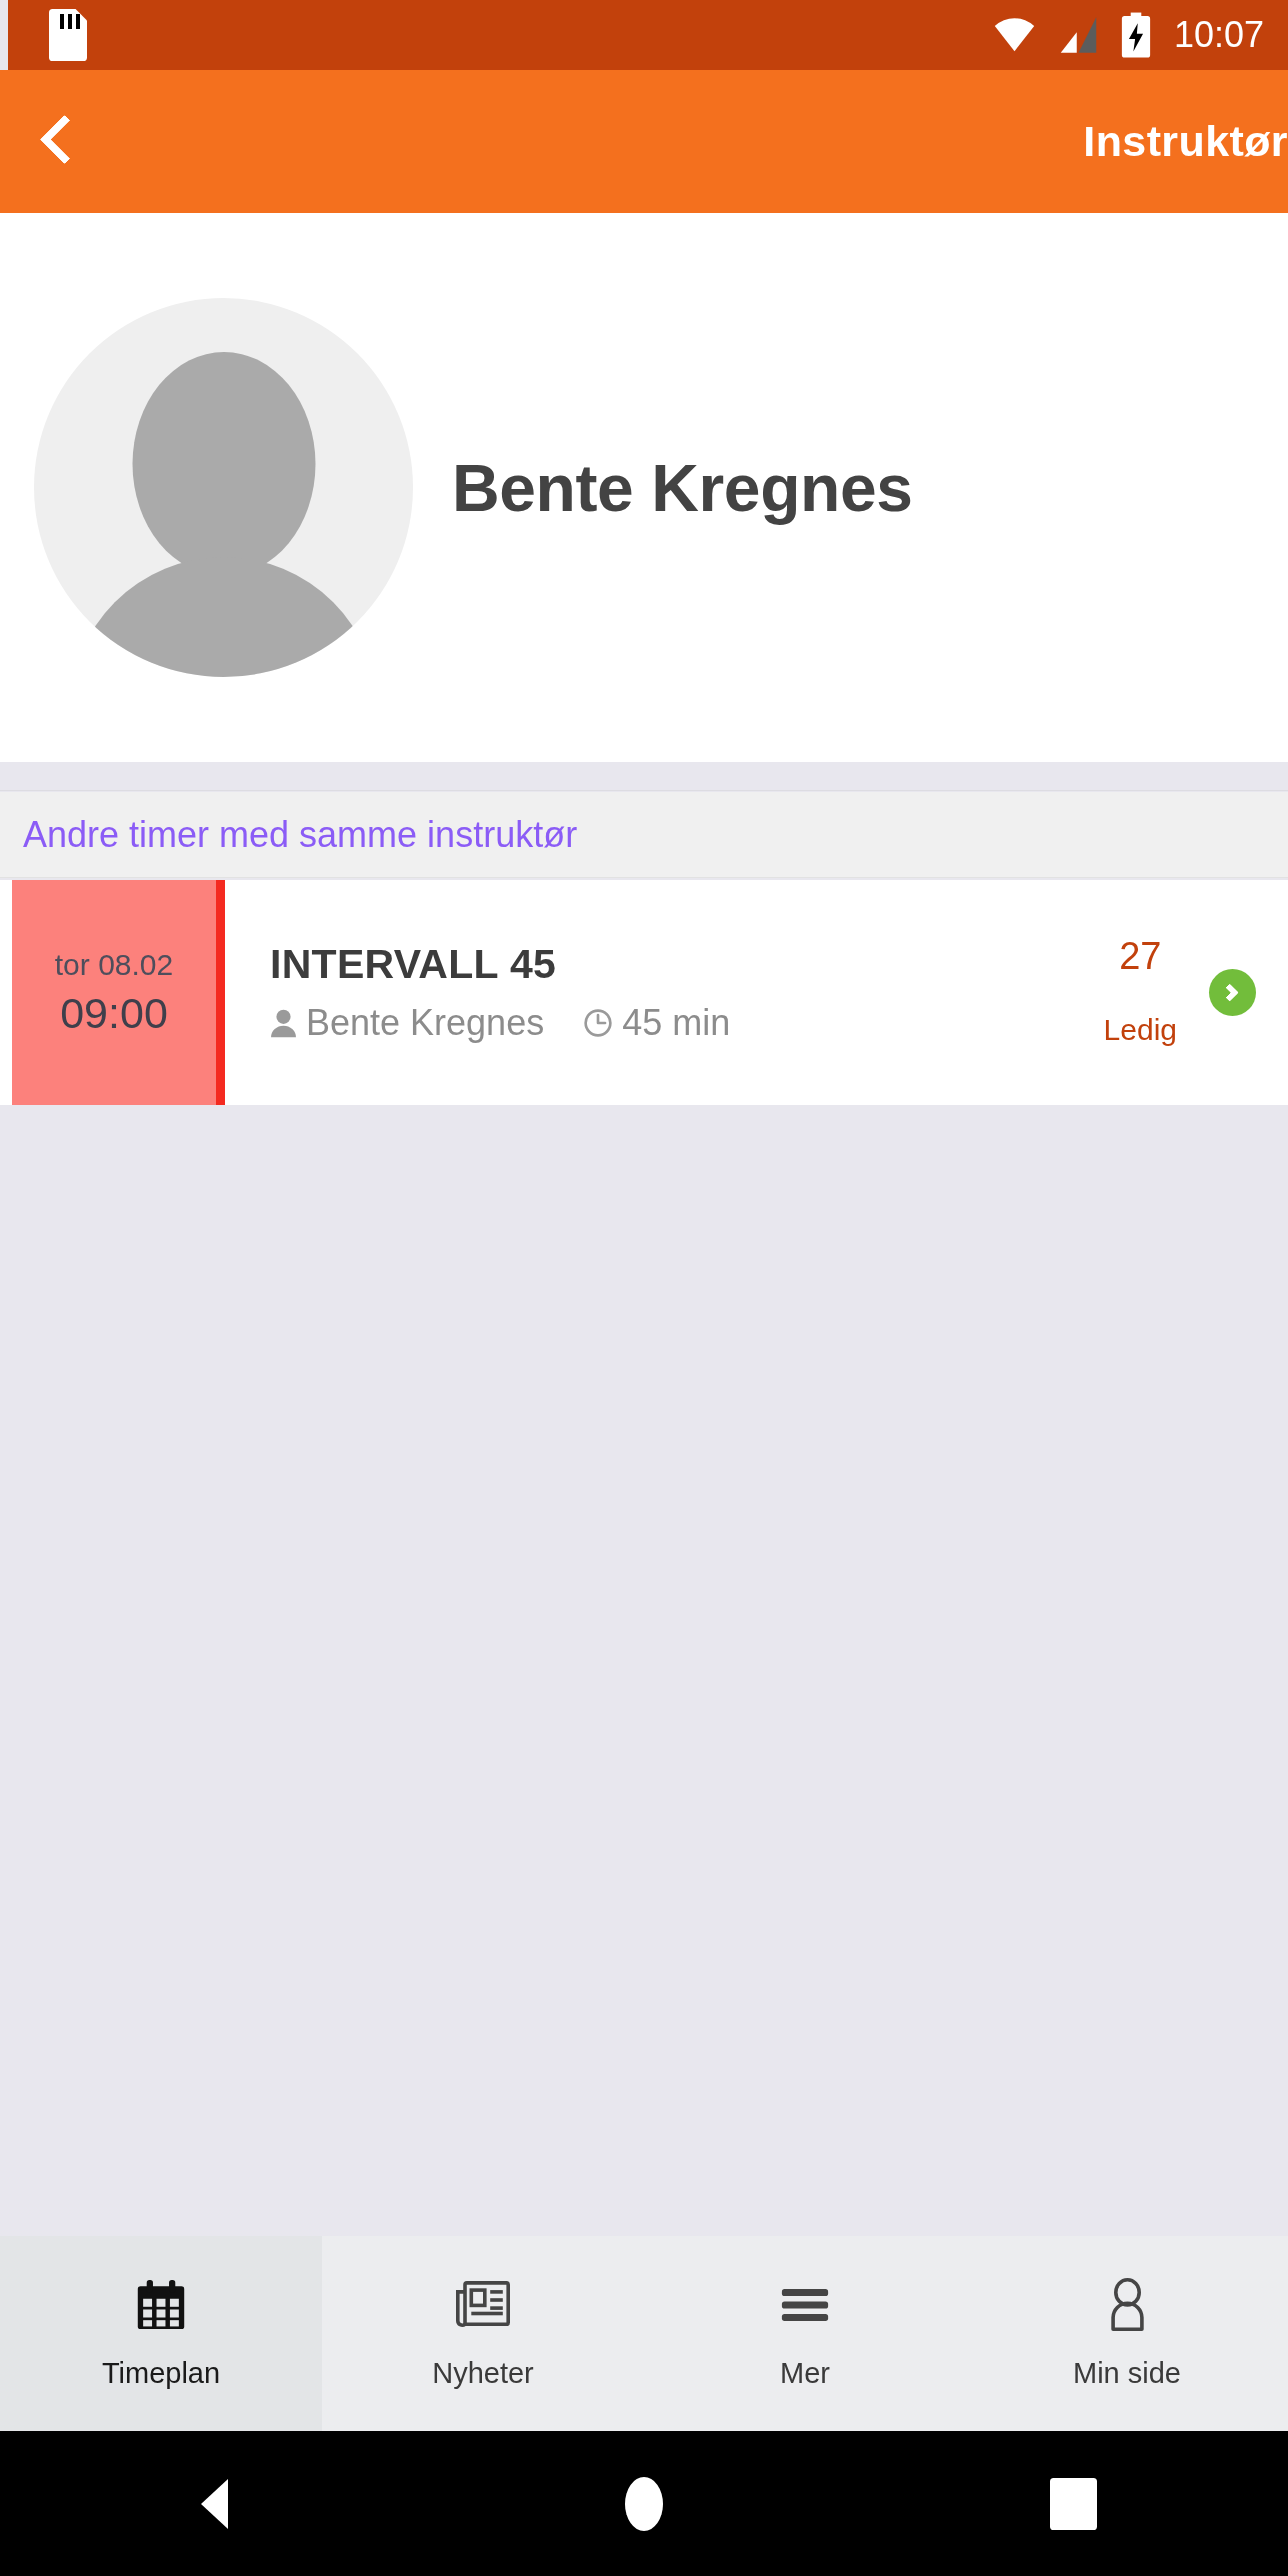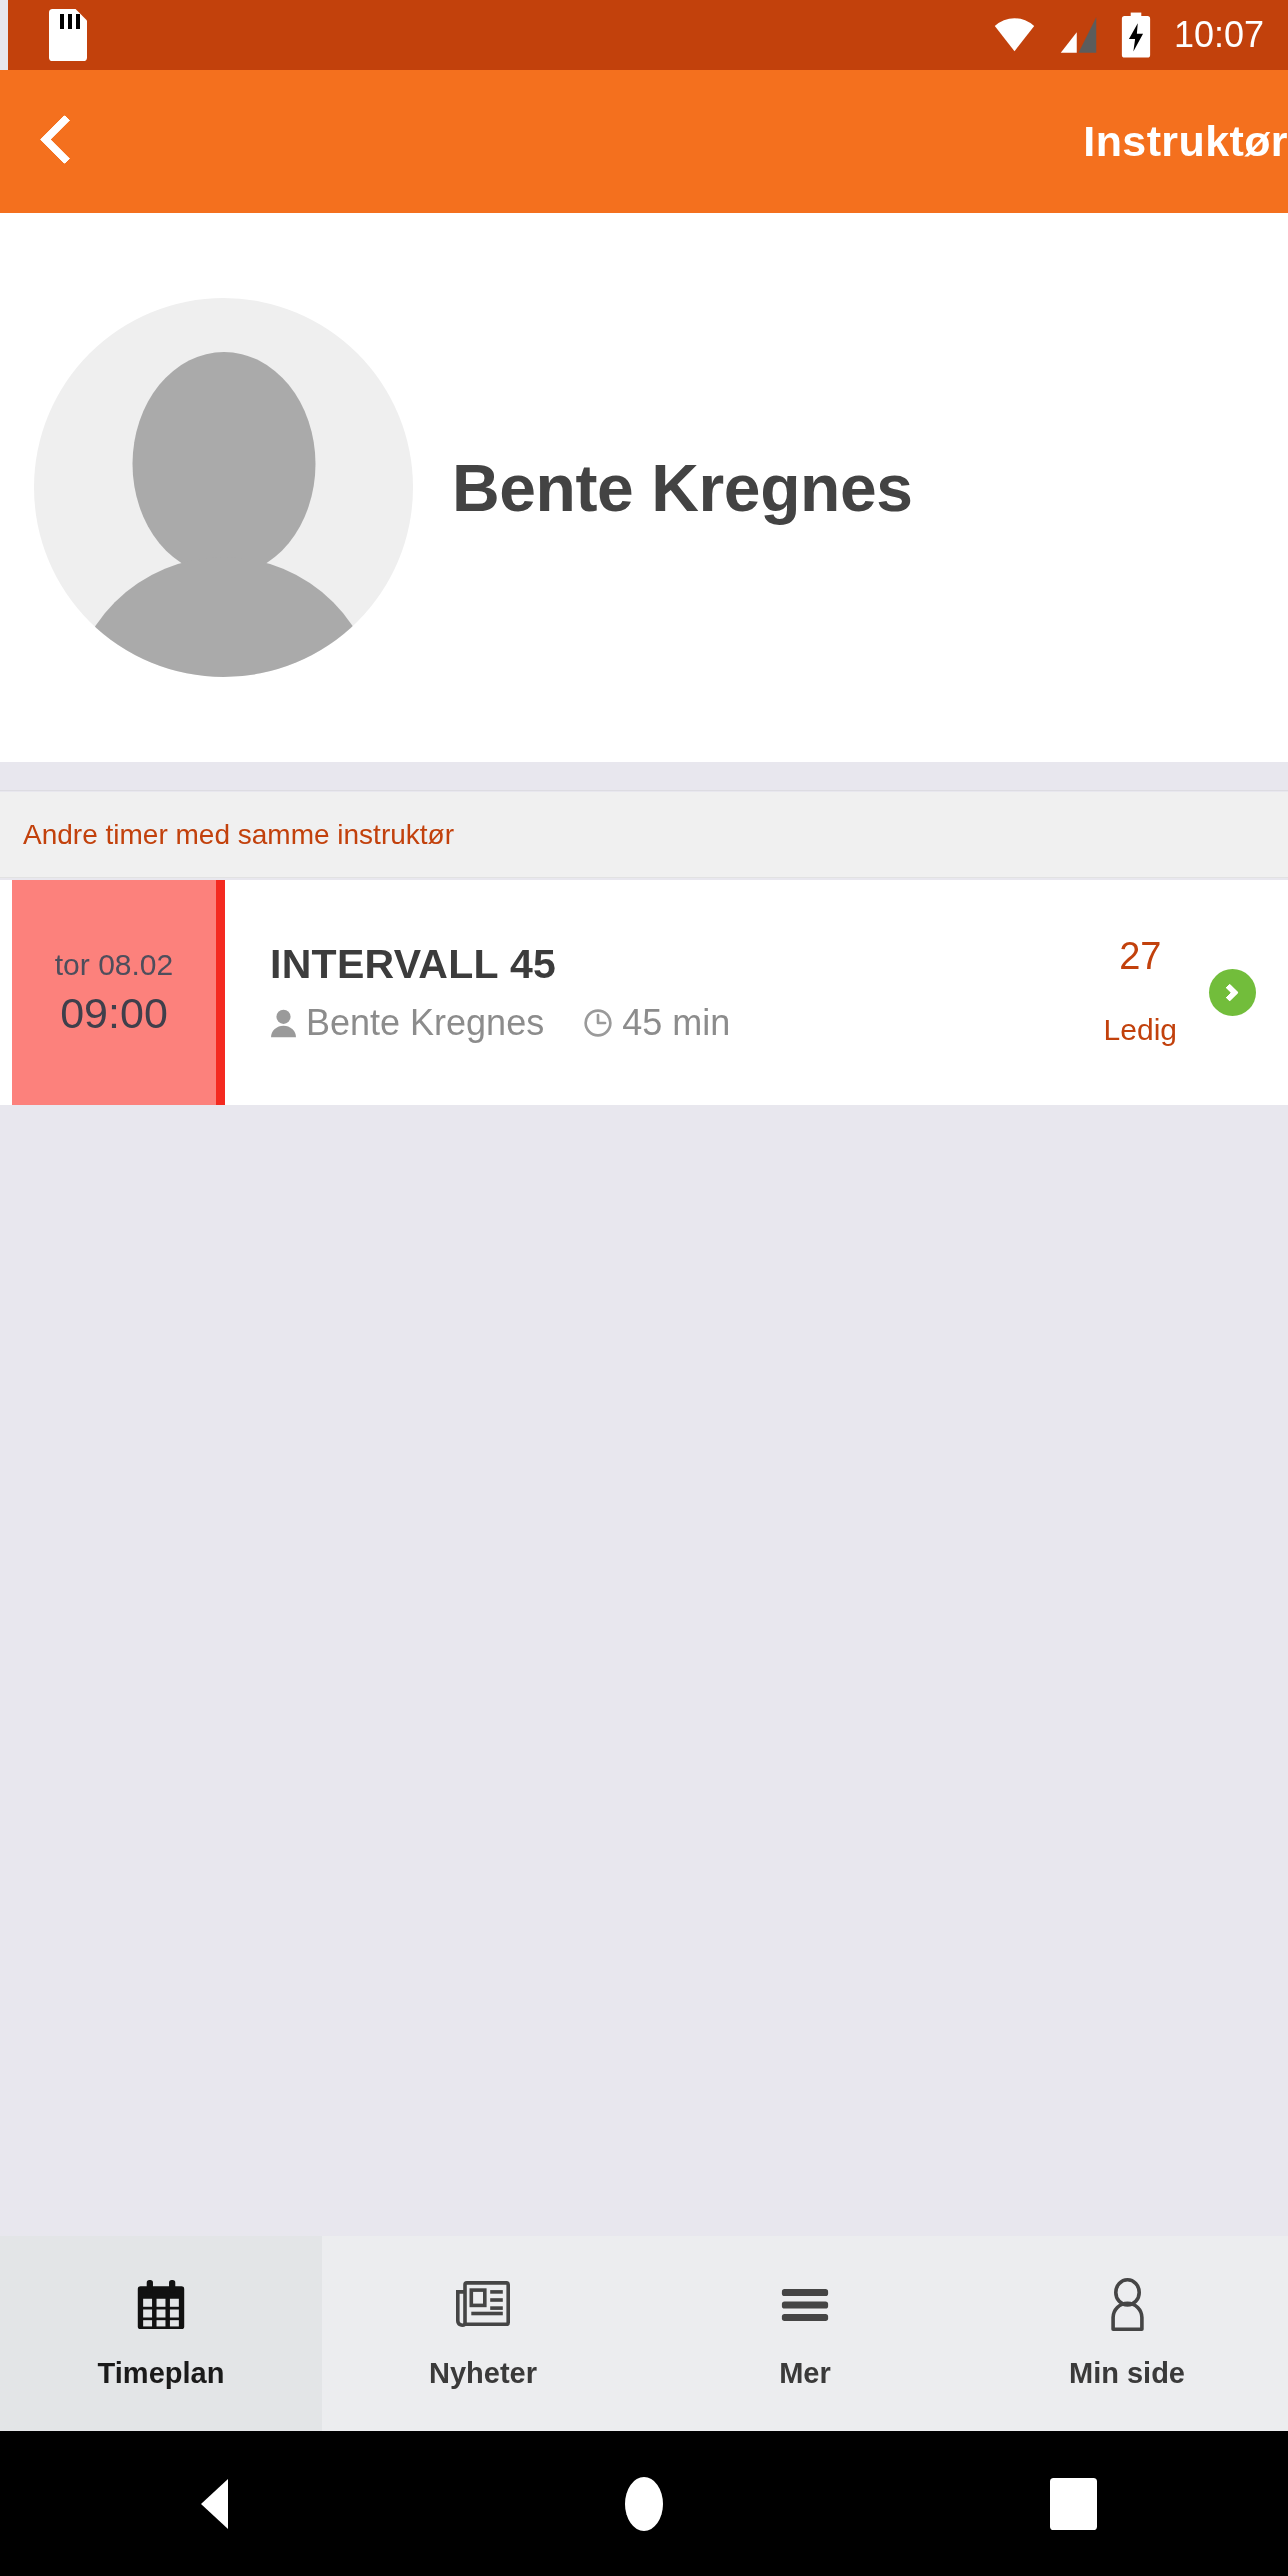--- a/index.html
+++ b/index.html
@@ -89,21 +89,21 @@
     background:#E8E7EE; border-bottom:1.8px solid #DDDCE2;
   }
 
   
   .section-head {
     position:absolute; top:792px; left:0; width:1288px; height:86px;
     background:#F0F0F0; display:flex; align-items:center;
     border-bottom:1.8px solid #E2E2E2;
   }
   .section-head span {
-    margin-left:23px; color:#c2410c; font-size:28px; font-weight:400;
+    margin-left:23px; color:#8b5cf6; font-size:36px; font-weight:400;
   }
 
   
   .class-list { position:absolute; top:880px; left:0; width:1288px; }
   .class-row {
     display:flex; width:1288px; height:225px; background:#fff;
     align-items:stretch; cursor:pointer;padding-left:12px;
   }
   .row-date {
     width:213px; flex:none; background:#FC817C;
@@ -151,21 +151,21 @@
     background:#E8E7EE;
   }
 
   
   .bottomnav {
     position:absolute; top:2236px; left:0; width:1288px; height:195px;
     background:#ECEDEF; display:flex;
   }
   .nav-item {
     flex:1; display:flex; flex-direction:column; align-items:center;
-    justify-content:center; cursor:pointer; gap:25px;font-weight:bold;
+    justify-content:center; cursor:pointer; gap:25px;
   }
   .nav-item.active { background:#E3E5E7; }
   .nav-icon { height:55px; display:flex; align-items:center; justify-content:center; }
   .nav-label { font-size:29px; color:#3A3A3A; }
   .nav-item.active .nav-label { color:#1A1A1A; }
 
   
   .androidnav {
     position:absolute; top:2431px; left:0; width:1288px; height:145px;
     background:#000; display:flex; align-items:center; justify-content:space-around;

